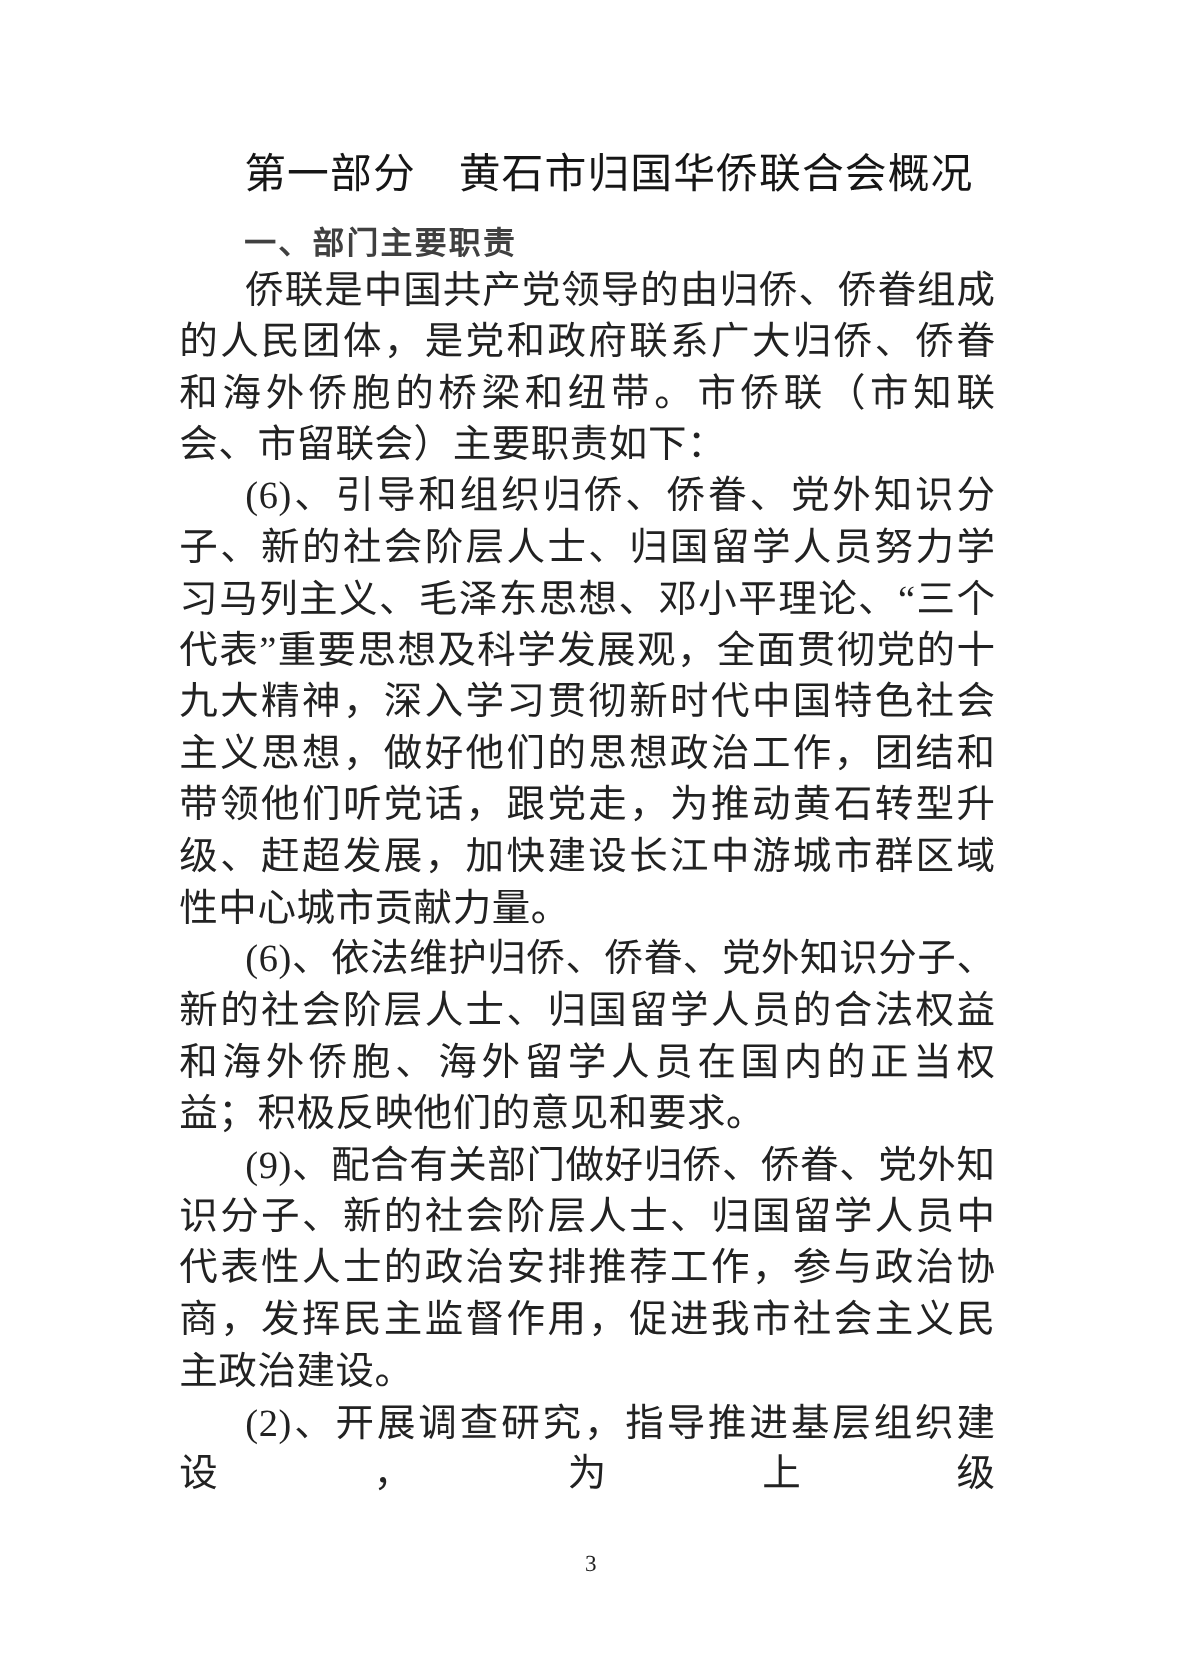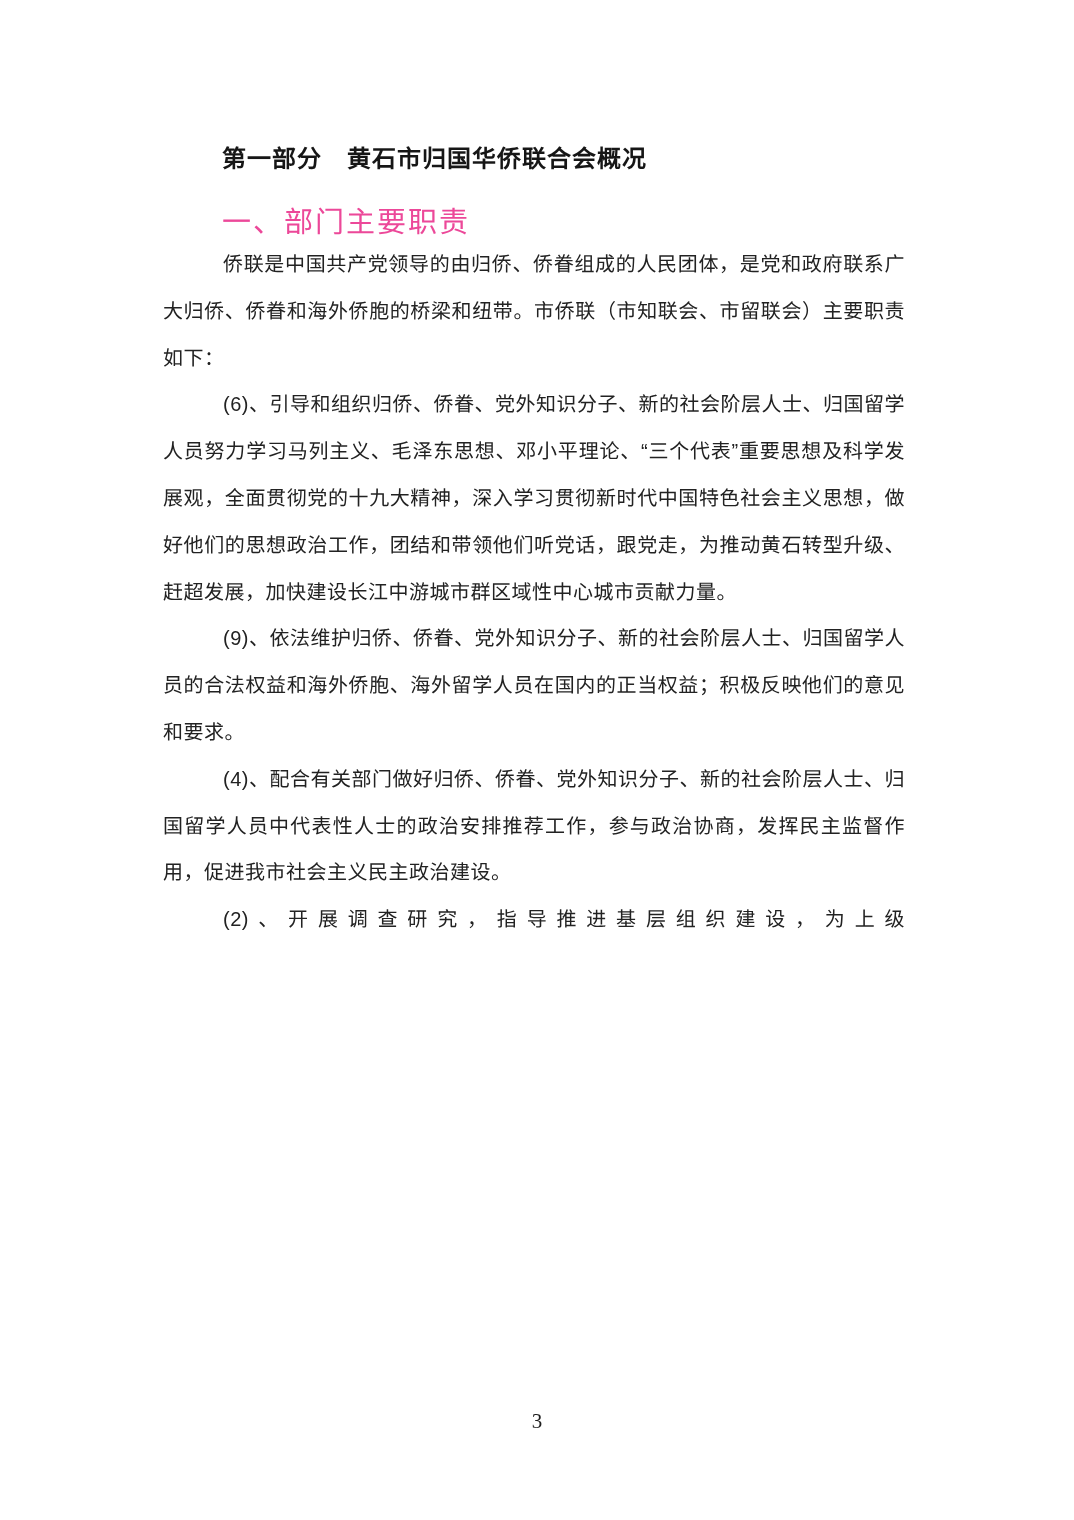--- a/index.html
+++ b/index.html
@@ -17,43 +17,43 @@
   }
   .content {
     position: absolute;
     left: 163px;
     top: 0;
     width: 742px;
   }
   h1.doc-title {
     margin: 141px 0 0 0;
     font-family: "Liberation Sans", sans-serif;
-    font-weight: bold;
-    font-size: 24px;
+    font-weight: normal;
+    font-size: 38px;
     line-height: 36px;
     letter-spacing: 1px;
     text-indent: 59px;
     color: #161616;
     white-space: nowrap;
   }
   h2.section-heading {
     margin: 28px 0 0 0;
     font-family: "Liberation Sans", sans-serif;
-    font-weight: normal;
+    font-weight: bold;
     font-size: 29px;
     line-height: 34px;
     letter-spacing: 2px;
     text-indent: 59px;
-    color: #ec4899;
+    color: #404040;
   }
   .body-text {
     margin: 2px 0 0 0;
-    font-family: Liberation Sans, sans-serif;
+    font-family: Liberation Serif, serif;
     font-weight: normal;
-    font-size: 20px;
+    font-size: 35px;
     line-height: 46.8px;
     color: #222222;
   }
   .body-text p {
     margin: 0;
     text-indent: 60px;
     text-align: justify;
     text-justify: inter-character;
     letter-spacing: 0.5px;
   }
@@ -76,19 +76,19 @@
 </head>
 <body>
 
 <div class="page">
   <div class="content">
     <h1 class="doc-title">第一部分　黄石市归国华侨联合会概况</h1>
     <h2 class="section-heading">一、部门主要职责</h2>
     <div class="body-text">
       <p>侨联是中国共产党领导的由归侨、侨眷组成的人民团体，是党和政府联系广大归侨、侨眷和海外侨胞的桥梁和纽带。市侨联（市知联会、市留联会）主要职责如下：</p>
       <p>(6)、引导和组织归侨、侨眷、党外知识分子、新的社会阶层人士、归国留学人员努力学习马列主义、毛泽东思想、邓小平理论、“三个代表”重要思想及科学发展观，全面贯彻党的十九大精神，深入学习贯彻新时代中国特色社会主义思想，做好他们的思想政治工作，团结和带领他们听党话，跟党走，为推动黄石转型升级、赶超发展，加快建设长江中游城市群区域性中心城市贡献力量。</p>
-      <p>(9)、依法维护归侨、侨眷、党外知识分子、新的社会阶层人士、归国留学人员的合法权益和海外侨胞、海外留学人员在国内的正当权益；积极反映他们的意见和要求。</p>
-      <p>(4)、配合有关部门做好归侨、侨眷、党外知识分子、新的社会阶层人士、归国留学人员中代表性人士的政治安排推荐工作，参与政治协商，发挥民主监督作用，促进我市社会主义民主政治建设。</p>
+      <p>(6)、依法维护归侨、侨眷、党外知识分子、新的社会阶层人士、归国留学人员的合法权益和海外侨胞、海外留学人员在国内的正当权益；积极反映他们的意见和要求。</p>
+      <p>(9)、配合有关部门做好归侨、侨眷、党外知识分子、新的社会阶层人士、归国留学人员中代表性人士的政治安排推荐工作，参与政治协商，发挥民主监督作用，促进我市社会主义民主政治建设。</p>
       <p class="continues">(2)、开展调查研究，指导推进基层组织建设，为上级</p>
     </div>
   </div>
   <div class="page-number">3</div>
 </div>
 
 </body></html>

